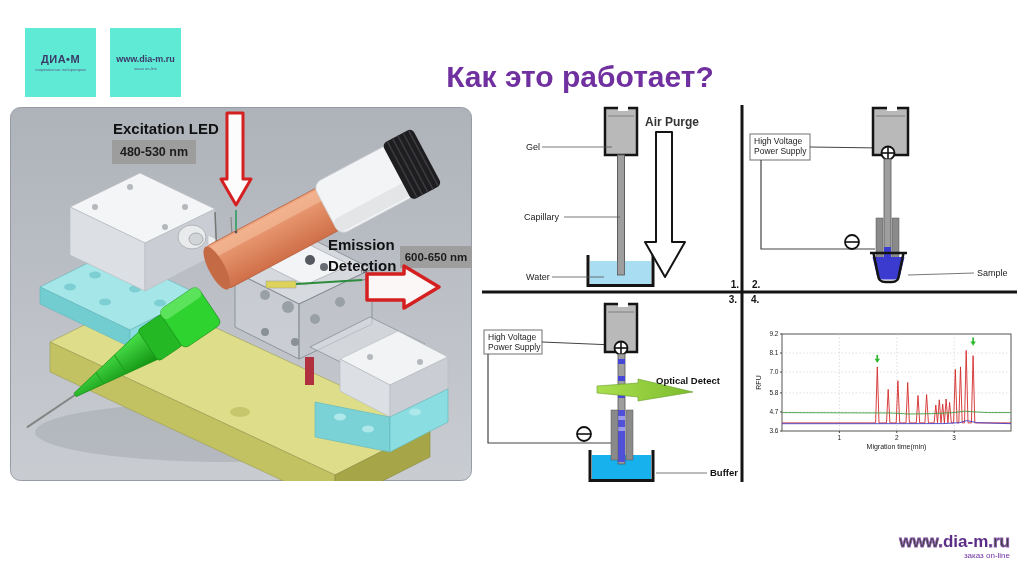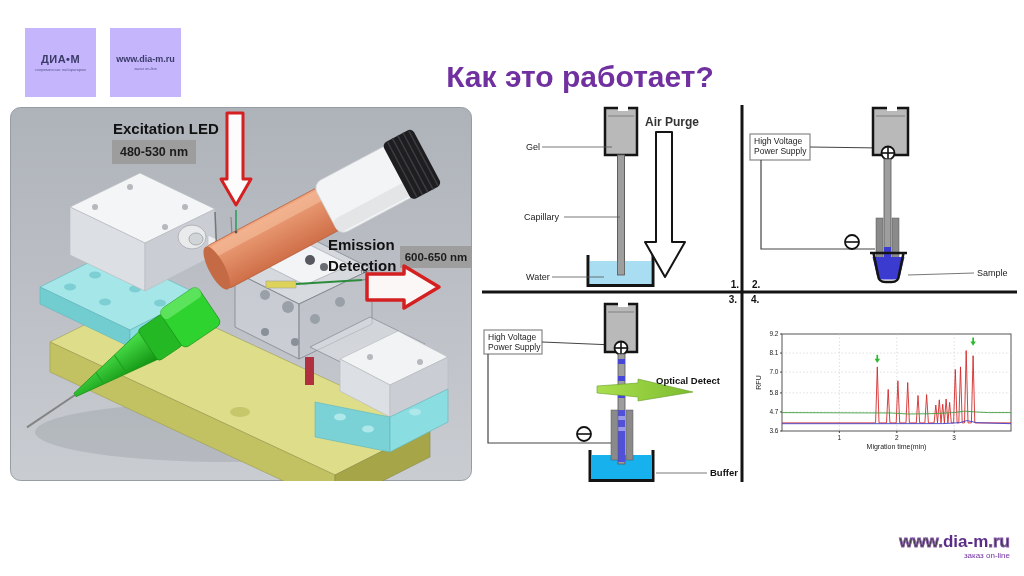--- a/index.html
+++ b/index.html
@@ -1,19 +1,19 @@
 <!DOCTYPE html>
 <html><head>
 <meta charset="utf-8">
 <style>
   html,body{margin:0;padding:0;background:#fff;}
   #slide{position:relative;width:1024px;height:576px;background:#fff;overflow:hidden;
          font-family:"Liberation Sans",sans-serif;}
   
-  .logo{position:absolute;top:28px;width:71px;height:69px;background:#c4b5fd;
+  .logo{position:absolute;top:28px;width:71px;height:69px;background:#5eead4;
         display:flex;flex-direction:column;align-items:center;justify-content:center;}
   #logo1{left:25px;} #logo2{left:110px;}
   .logo-main{font-weight:bold;color:#3b3b68;font-size:11px;letter-spacing:0.5px;}
   #logo2 .logo-main{font-size:9px;letter-spacing:0;}
   .logo-tag{font-size:4px;color:#5a5a8a;margin-top:2px;}
   
   #title{position:absolute;left:402px;top:32px;width:356px;text-align:center;
          font-size:30px;font-weight:800;color:#7030A0;margin-top:28px;}
   
   #instrument-svg{position:absolute;left:10px;top:107px;}

